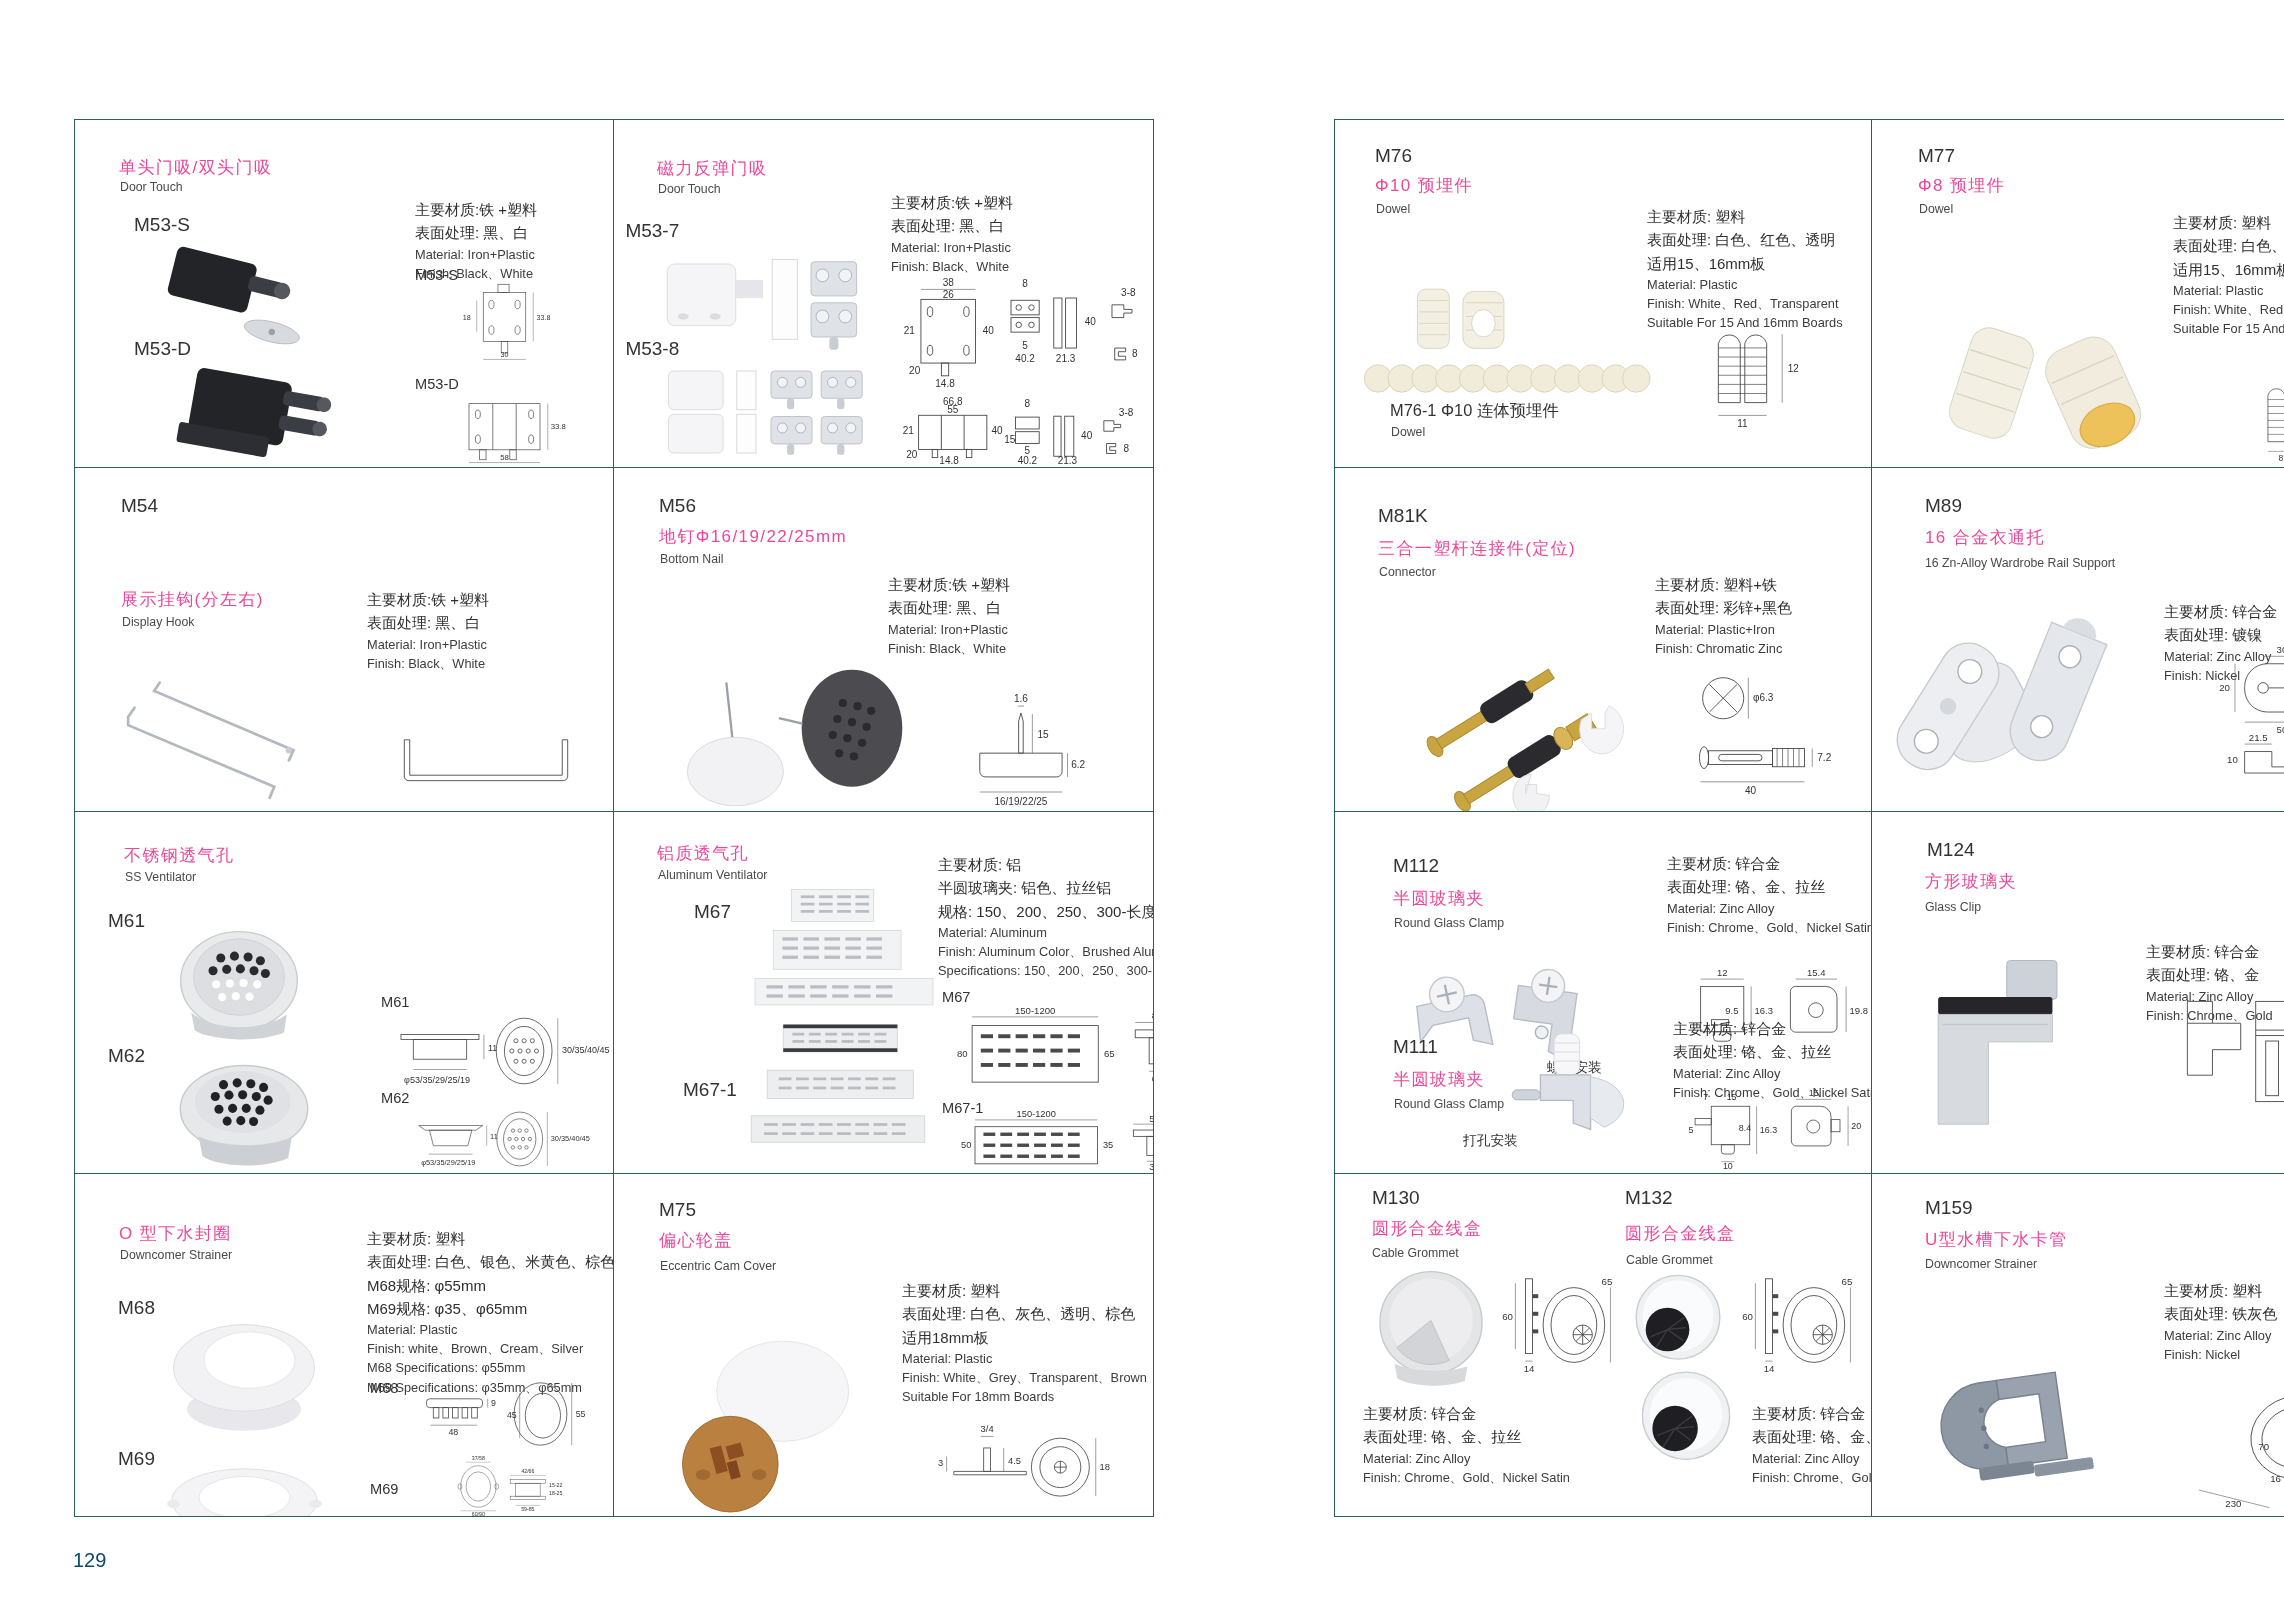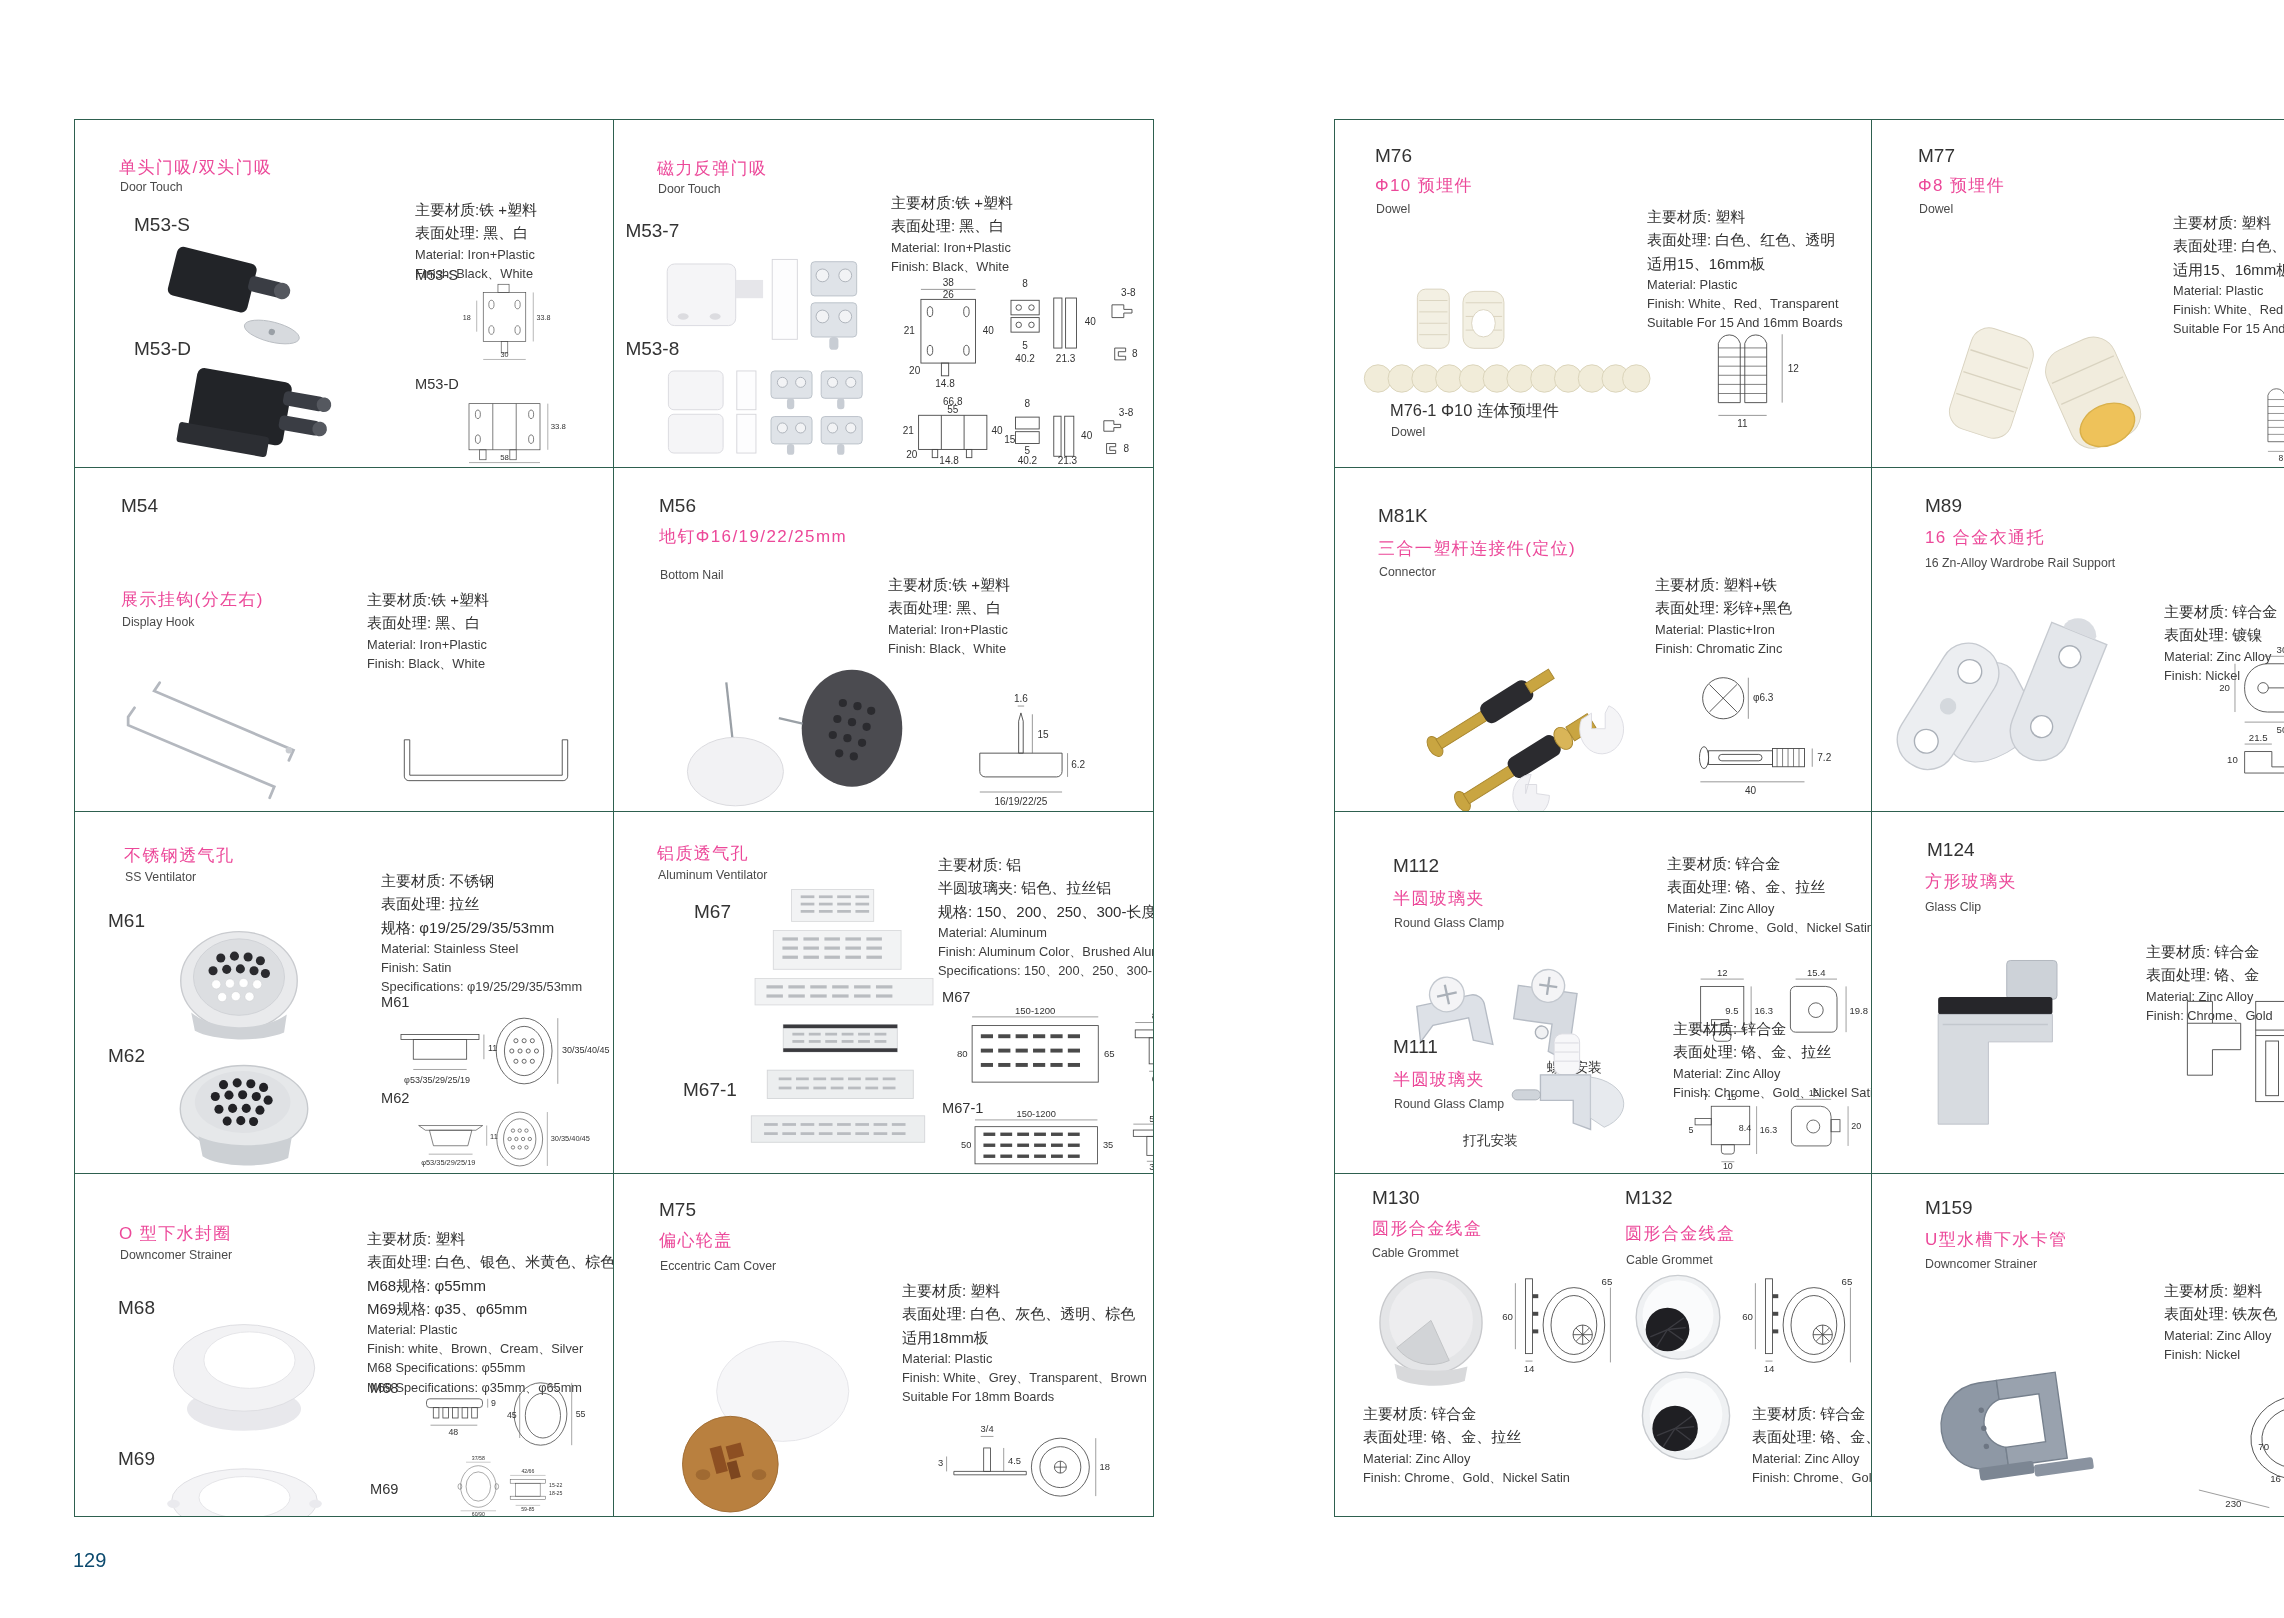--- a/index.html
+++ b/index.html
@@ -229,21 +229,21 @@
       <circle cx="398" cy="178" r="7" fill="#c9ccd1"></circle>
     </svg>
     <svg class="abs" style="left:315px;top:265px" width="192" height="59" viewBox="0 0 420 130">
       <path class="s" d="M30,15 v80 a10,10 0 0 0 10,10 h340 a10,10 0 0 0 10,-10 v-80 h-12 v78 h-336 v-78 z"></path>
     </svg>
   </div>
 
   <div class="cell">
     <div class="abs code" style="left:45px;top:26.5px">M56</div>
     <div class="abs tcn" style="left:45px;top:57px">地钉Φ16/19/22/25mm</div>
-    <div class="abs ten" style="left:46px;top:100px">Bottom Nail</div>
+    <div class="abs ten" style="left:46px;top:84px">Bottom Nail</div>
     <div class="abs" style="left:274px;top:105px">
       <div class="speccn">主要材质:铁 +塑料</div>
       <div class="speccn">表面处理: 黑、白</div>
       <div class="specen">Material: Iron+Plastic</div>
       <div class="specen">Finish: Black、White</div>
     </div>
     <svg class="abs" style="left:46px;top:196px" width="256" height="142" viewBox="0 0 560 310">
       <line x1="145" y1="40" x2="162" y2="195" stroke="#9aa0a6" stroke-width="5"></line>
       <ellipse cx="165" cy="235" rx="105" ry="75" fill="#f2f2f4" stroke="#d8d8dc" stroke-width="2"></ellipse>
       <ellipse cx="420" cy="140" rx="110" ry="128" fill="#4b4b50"></ellipse>
@@ -322,28 +322,20 @@
         <circle cx="100" cy="106" r="10"></circle>
             <circle cx="130" cy="104" r="10"></circle>
             <circle cx="160" cy="104" r="10"></circle>
             <circle cx="190" cy="108" r="10"></circle>
         <circle cx="118" cy="132" r="10"></circle>
             <circle cx="148" cy="131" r="10"></circle>
             <circle cx="176" cy="133" r="10"></circle>
       </g>
       <path d="M55,165 a140,60 0 0 0 205,2 l-8,46 a110,38 0 0 1 -188,-4 z" fill="#ccd0d4"></path>
     </svg>
-    <div class="abs" style="left:306px;top:57px">
-      <div class="speccn">主要材质: 不锈钢</div>
-      <div class="speccn">表面处理: 拉丝</div>
-      <div class="speccn">规格: φ19/25/29/35/53mm</div>
-      <div class="specen">Material: Stainless Steel</div>
-      <div class="specen">Finish: Satin</div>
-      <div class="specen">Specifications: φ19/25/29/35/53mm</div>
-    </div>
     <div class="abs dlabel" style="left:306px;top:182px">M61</div>
     <svg class="abs" style="left:301px;top:200px" width="247" height="78" viewBox="0 0 540 190">
       <rect class="s" x="30" y="55" width="190" height="12"></rect>
       <rect class="s" x="60" y="67" width="130" height="48"></rect>
       <line class="dim" x1="232" y1="55" x2="232" y2="115"></line>
       <text x="242" y="95">11</text>
       <line class="dim" x1="60" y1="140" x2="190" y2="140"></line>
       <text x="118" y="172" text-anchor="middle" font-size="21">φ53/35/29/25/19</text>
       <ellipse class="s" cx="330" cy="95" rx="68" ry="80"></ellipse>
       <ellipse class="s" cx="330" cy="95" rx="48" ry="60"></ellipse>

